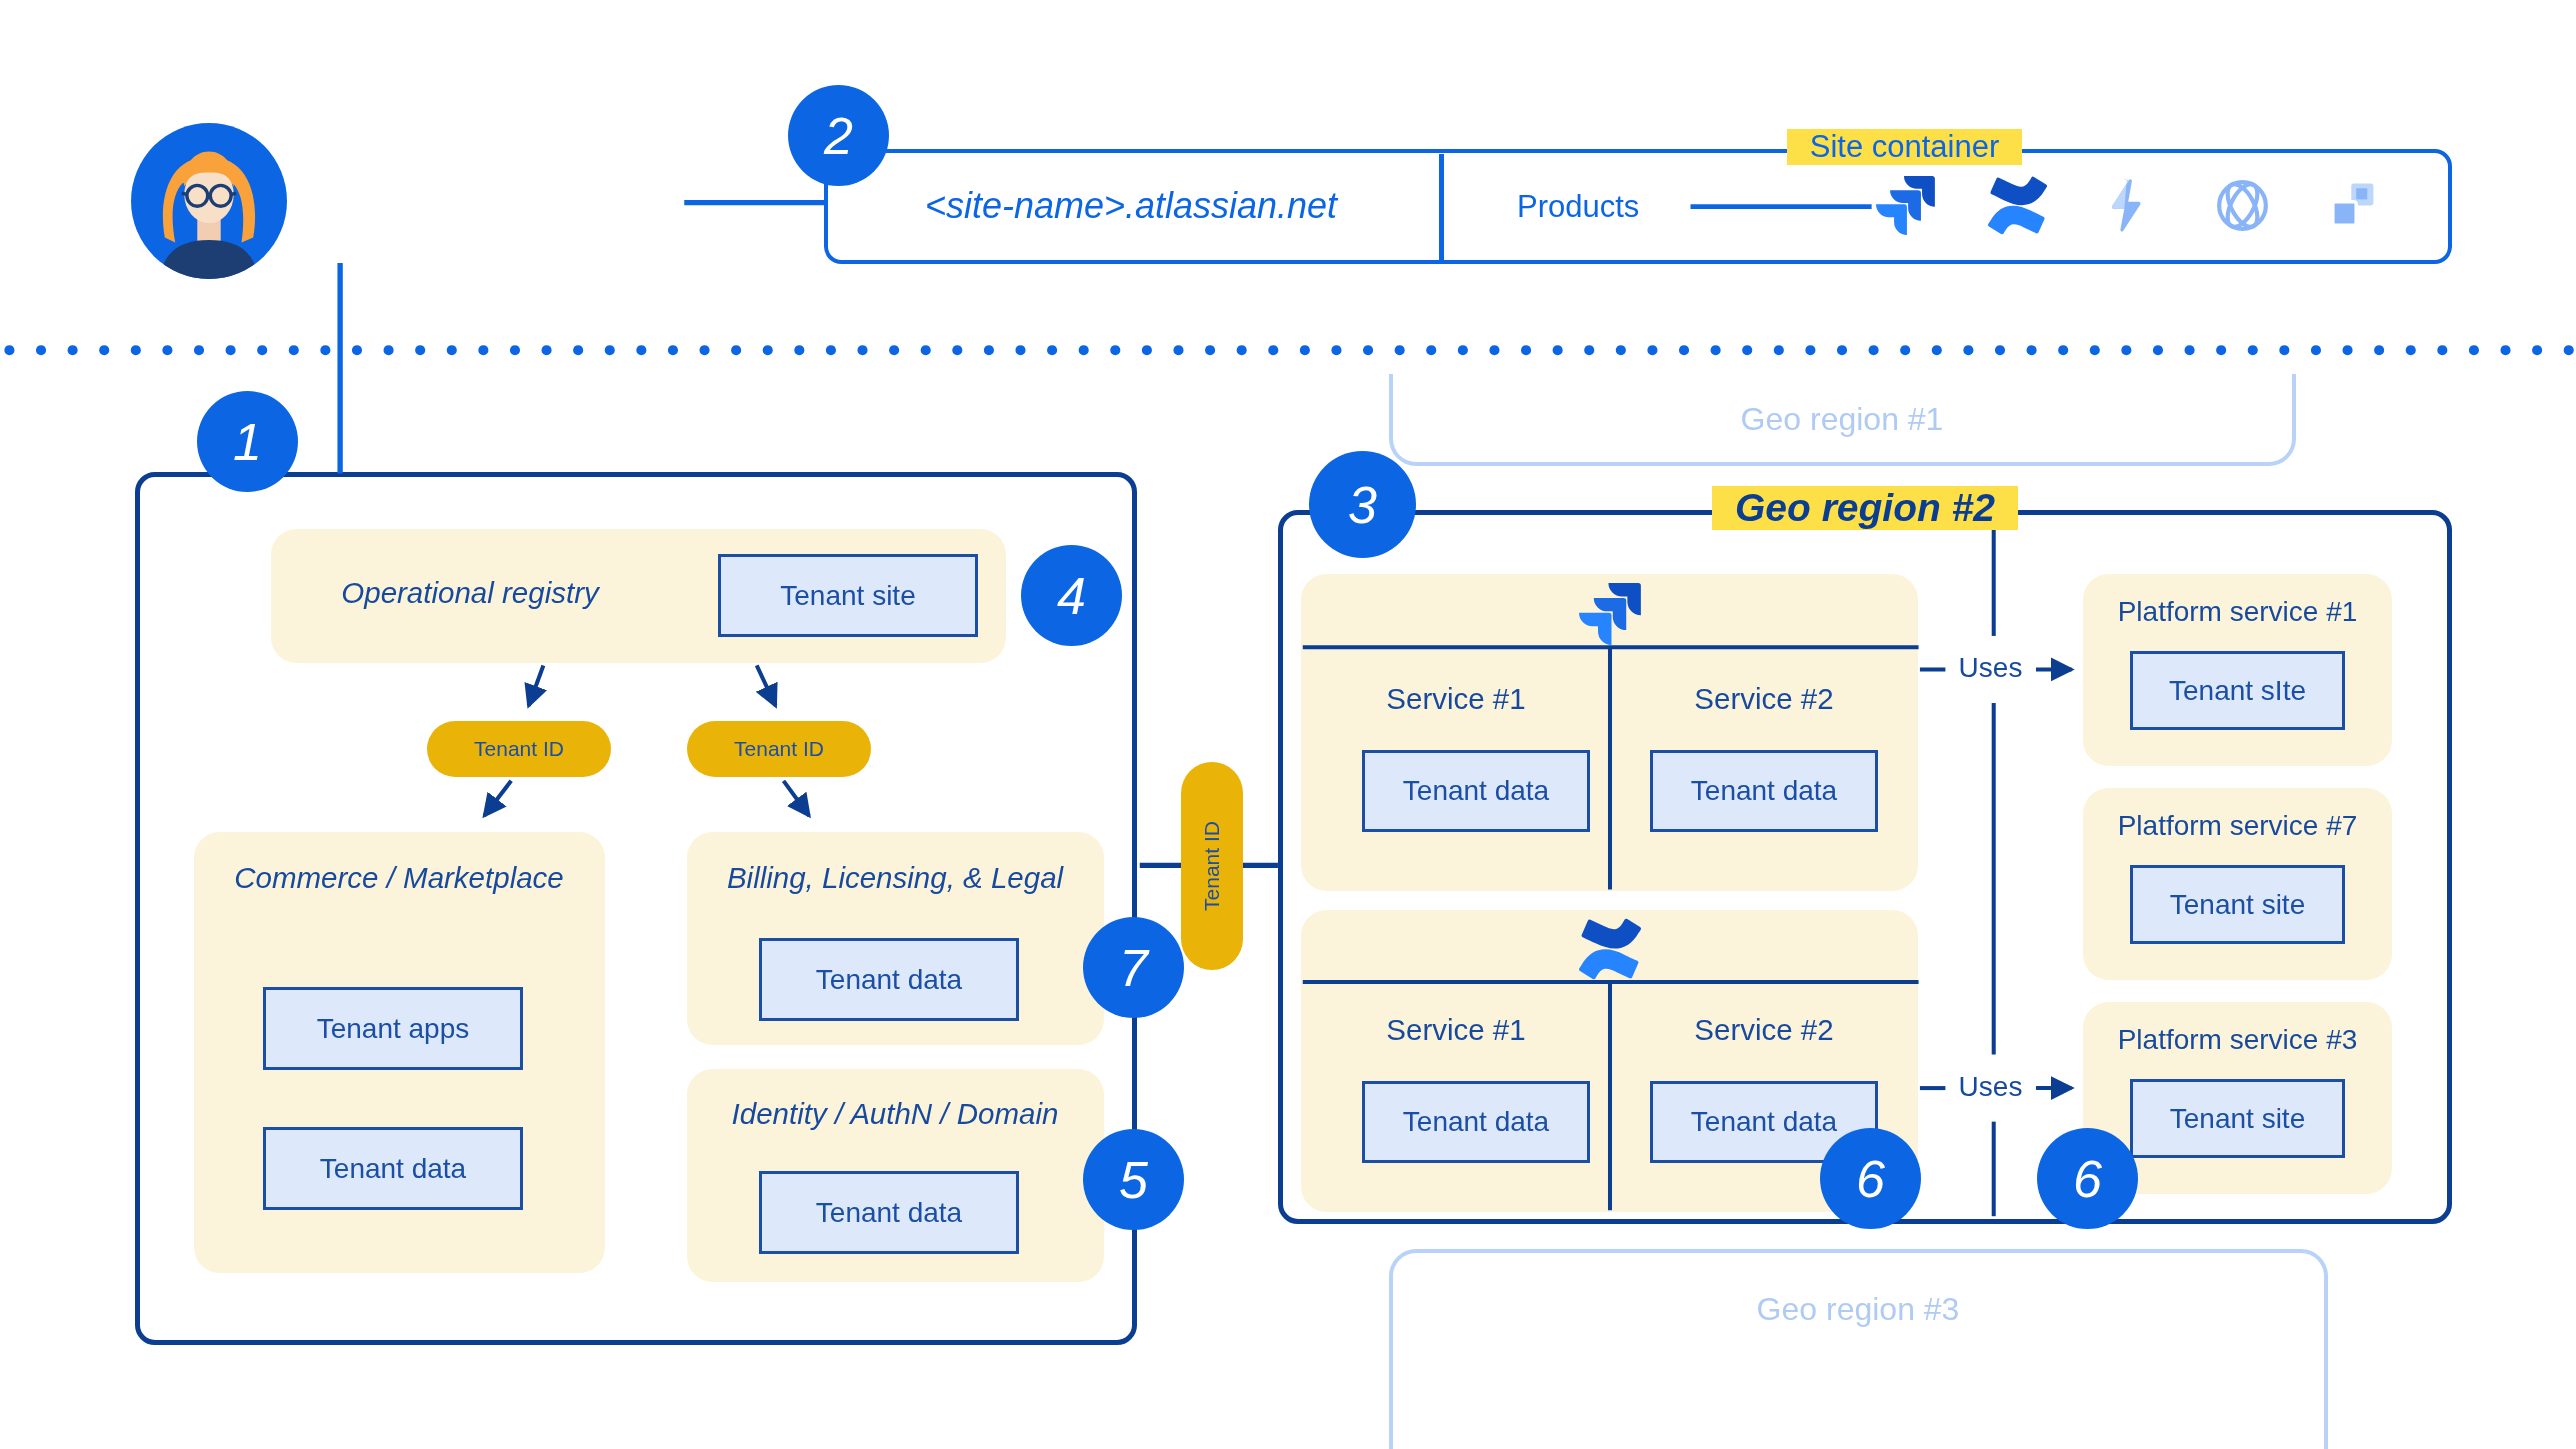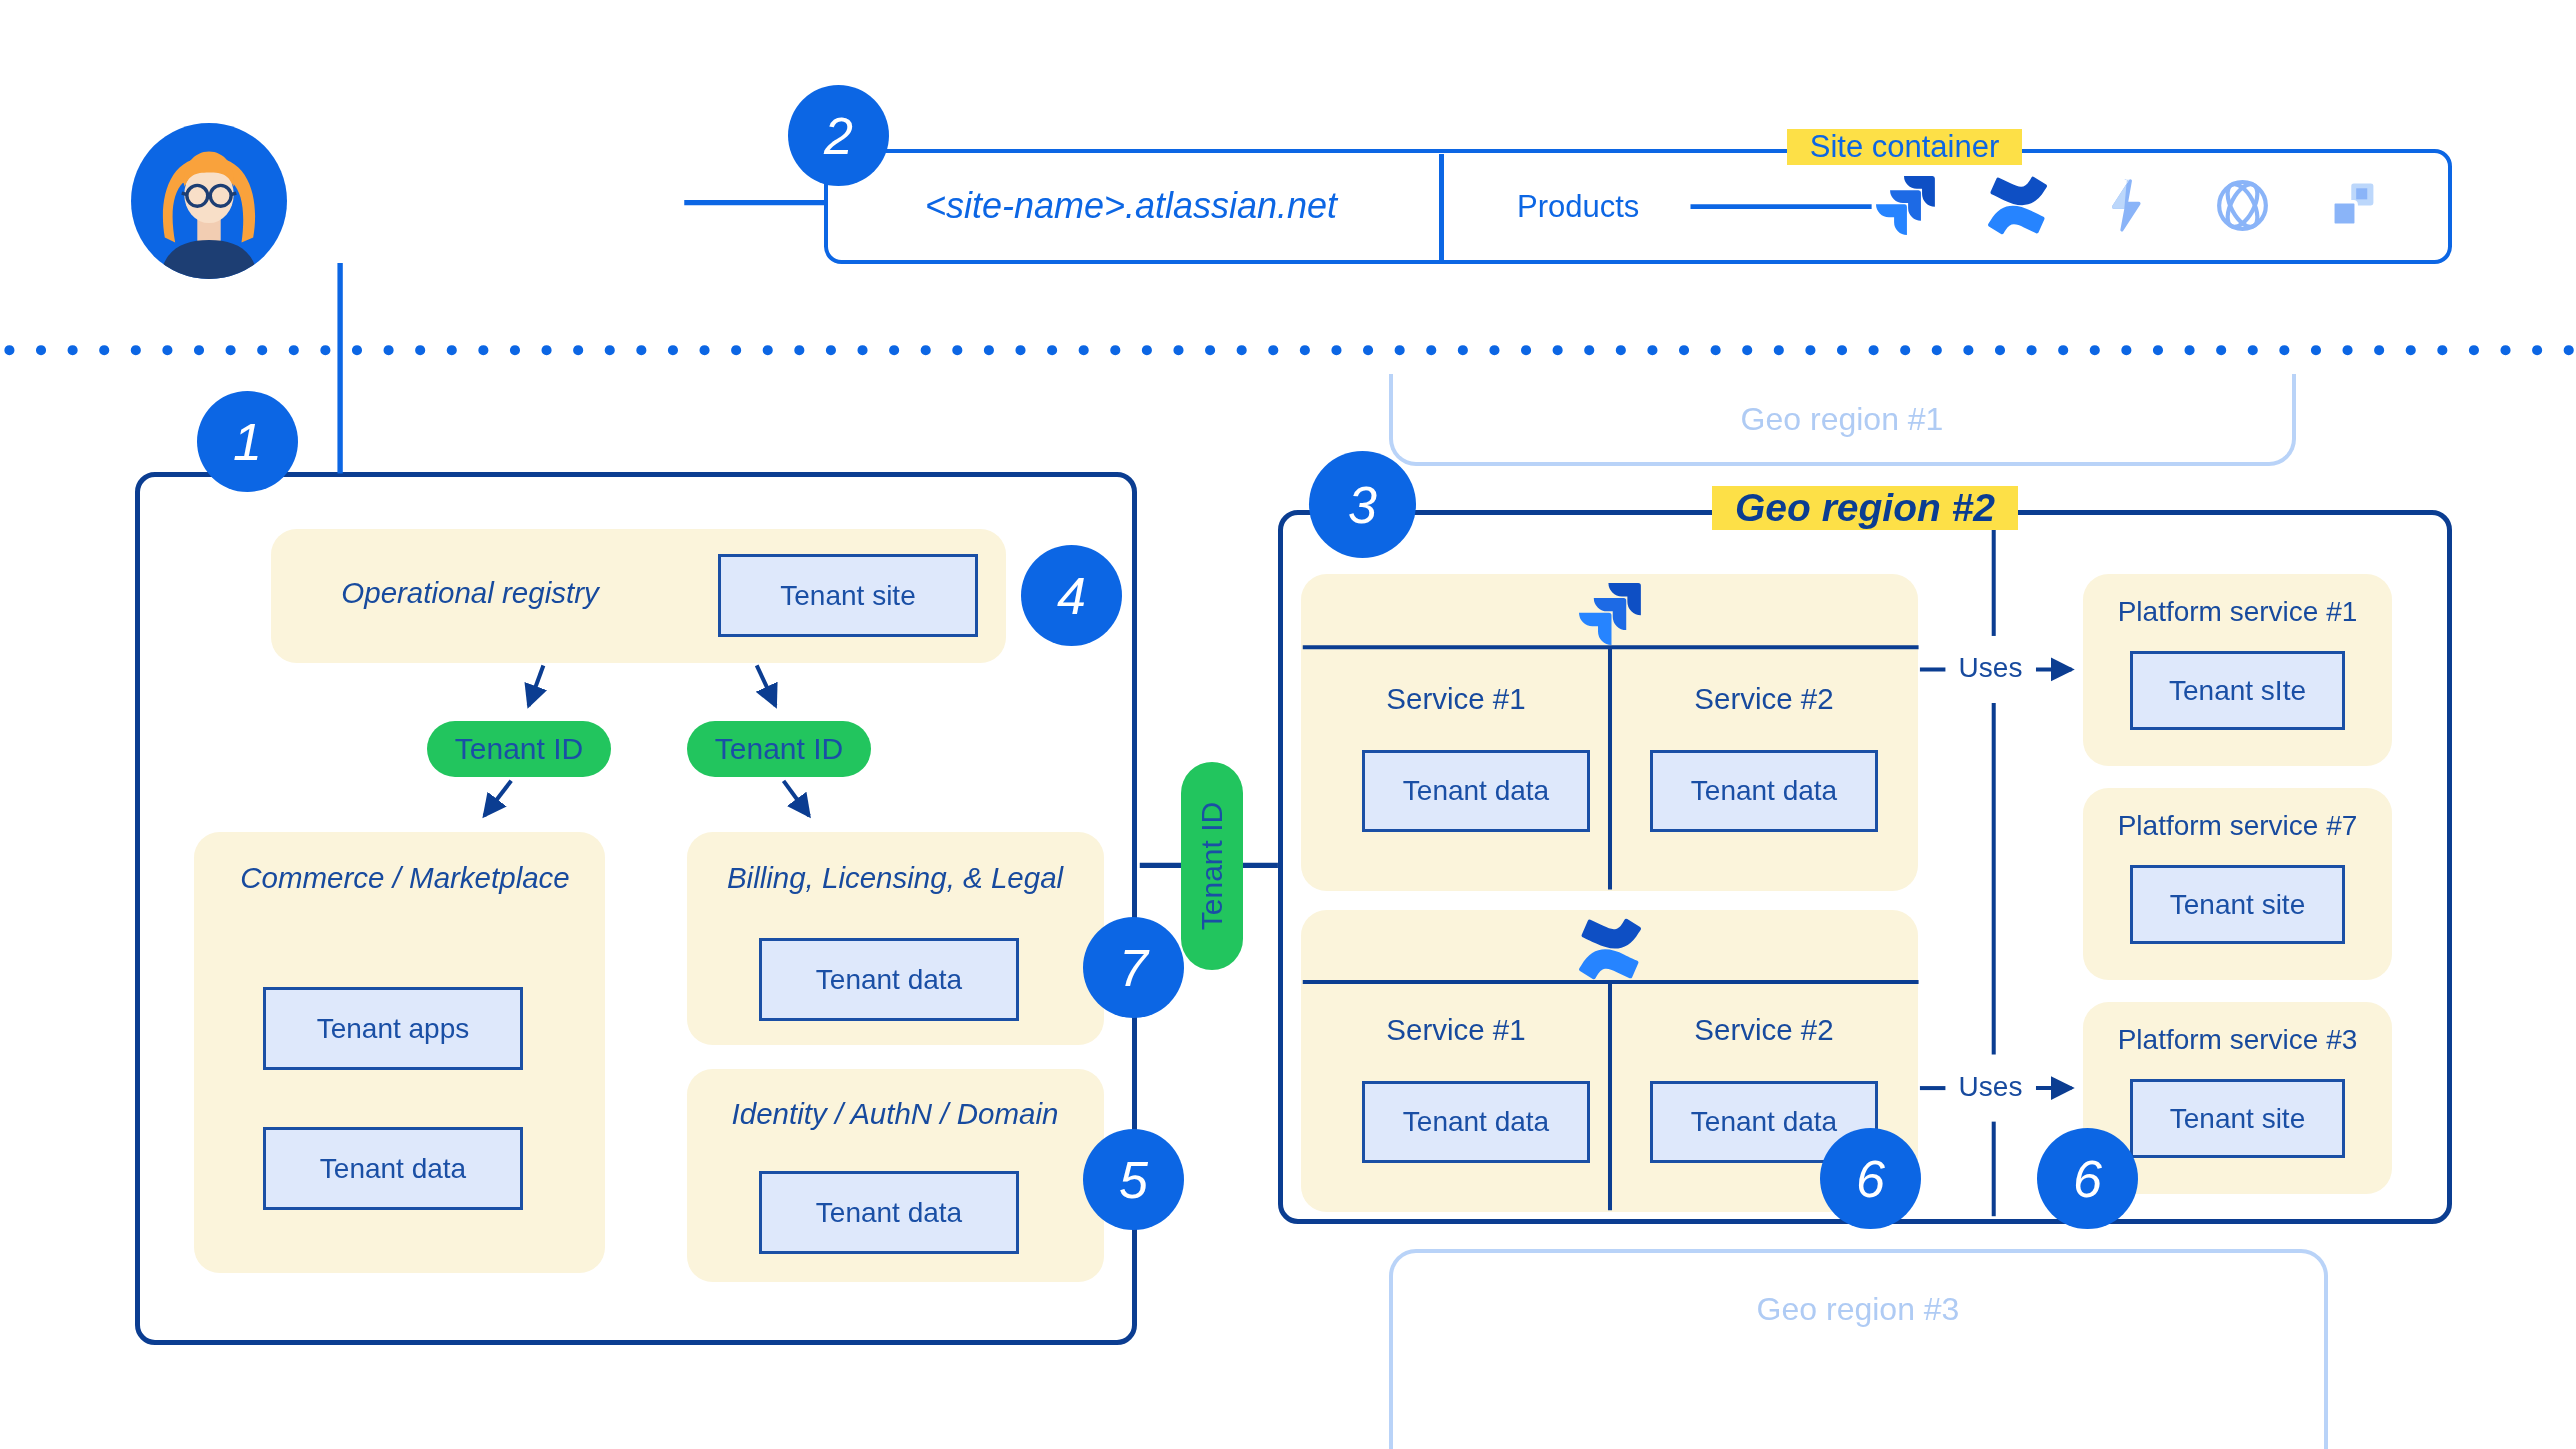--- a/index.html
+++ b/index.html
@@ -11,21 +11,21 @@
   
   .box-bright{border:4.7px solid #0C66E4;border-radius:17.4px;background:#fff;box-sizing:border-box;}
   .box-navy{border:5.4px solid #0B3D91;border-radius:20px;background:transparent;box-sizing:border-box;}
   .cream{background:#FBF4DB;border-radius:25.5px;}
   .tenant-box{
     background:#DEE8FB;border:3.4px solid #1A4FA5;box-sizing:border-box;
     display:flex;align-items:center;justify-content:center;
     color:#1A4FA5;font-size:28px;
   }
   .pill{
-    background:#22c55e;border-radius:31px;color:#1A4FA5;font-size:30px;
+    background:#eab308;border-radius:31px;color:#1A4FA5;font-size:21px;
     display:flex;align-items:center;justify-content:center;z-index:6;text-align:center;
   }
   .badge{
     background:#0C66E4;border-radius:50%;color:#ffffff;
     display:flex;align-items:center;justify-content:center;
     font-size:52px;font-style:italic;font-weight:500;z-index:9;
   }
   
   .t-bright{color:#0C66E4;}
   .italic{font-style:italic;}
@@ -177,21 +177,21 @@
 
   <div class="abs cream under-layer" style="left:271px;top:529px;width:735px;height:134px;"></div>
   <div class="abs center cream-title" style="left:282px;top:576px;width:376px;z-index:4;">Operational registry</div>
   <div class="abs tenant-box" style="left:718px;top:554px;width:260px;height:83px;z-index:4;">Tenant site</div>
   <div class="abs badge" style="left:1021px;top:545px;width:101px;height:101px;">4</div>
 
   <div class="abs pill" style="left:427px;top:721px;width:184px;height:56px;">Tenant ID</div>
   <div class="abs pill" style="left:687px;top:721px;width:184px;height:56px;">Tenant ID</div>
 
   <div class="abs cream under-layer" style="left:194px;top:832px;width:411px;height:441px;"></div>
-  <div class="abs center cream-title" style="left:204px;top:861px;width:402px;z-index:4;">Commerce / Marketplace</div>
+  <div class="abs center cream-title" style="left:198px;top:861px;width:402px;z-index:4;">Commerce / Marketplace</div>
   <div class="abs tenant-box" style="left:263px;top:987px;width:260px;height:83px;z-index:4;">Tenant apps</div>
   <div class="abs tenant-box" style="left:263px;top:1127px;width:260px;height:83px;z-index:4;">Tenant data</div>
 
   <div class="abs cream under-layer" style="left:687px;top:832px;width:417px;height:213px;"></div>
   <div class="abs center cream-title" style="left:694px;top:861px;width:402px;z-index:4;">Billing, Licensing, &amp; Legal</div>
   <div class="abs tenant-box" style="left:759px;top:938px;width:260px;height:83px;z-index:4;">Tenant data</div>
   <div class="abs badge" style="left:1083px;top:917px;width:101px;height:101px;">7</div>
 
   <div class="abs cream under-layer" style="left:687px;top:1069px;width:417px;height:213px;"></div>
   <div class="abs center cream-title" style="left:694px;top:1097px;width:402px;z-index:4;">Identity / AuthN / Domain</div>

